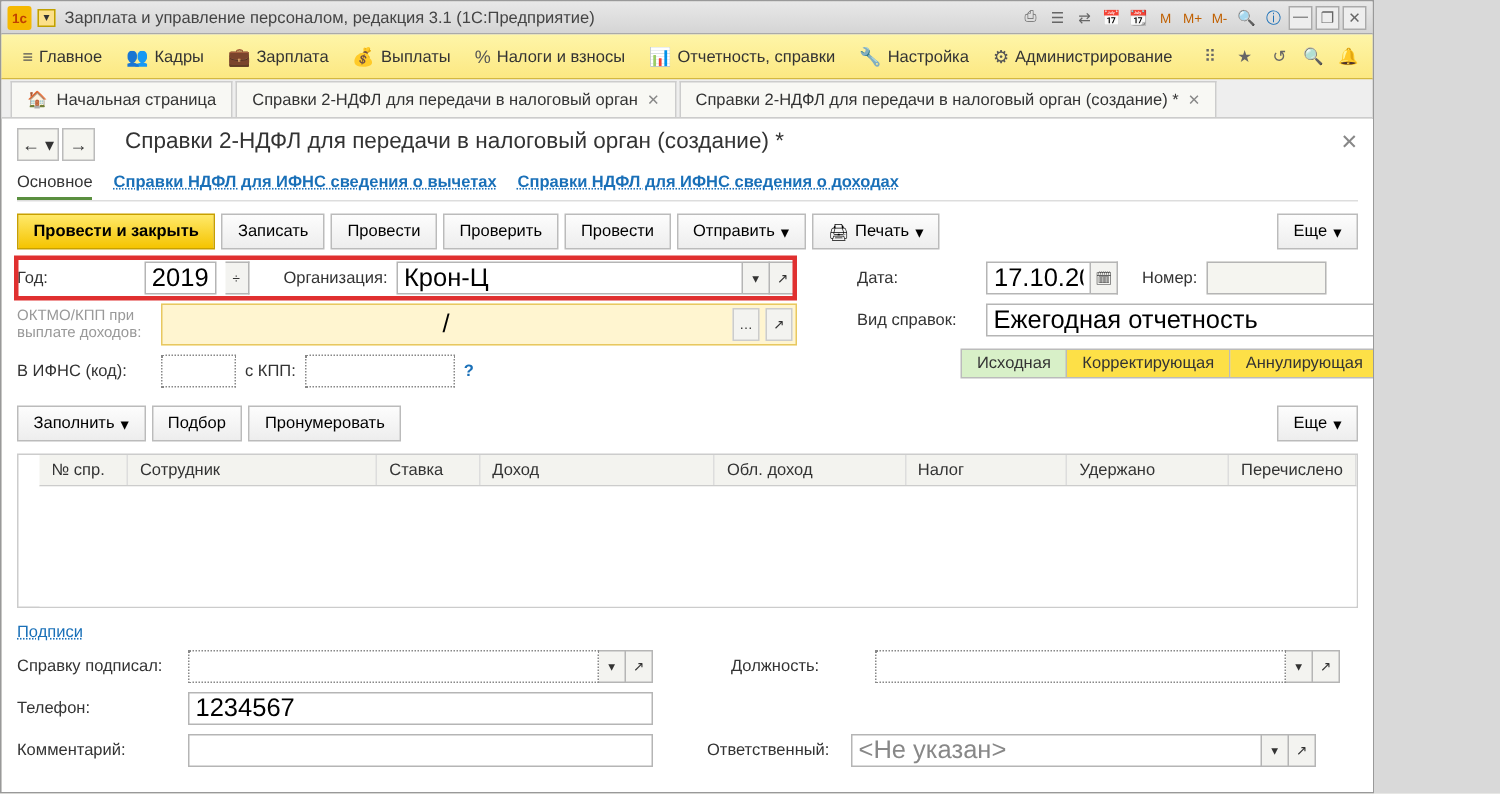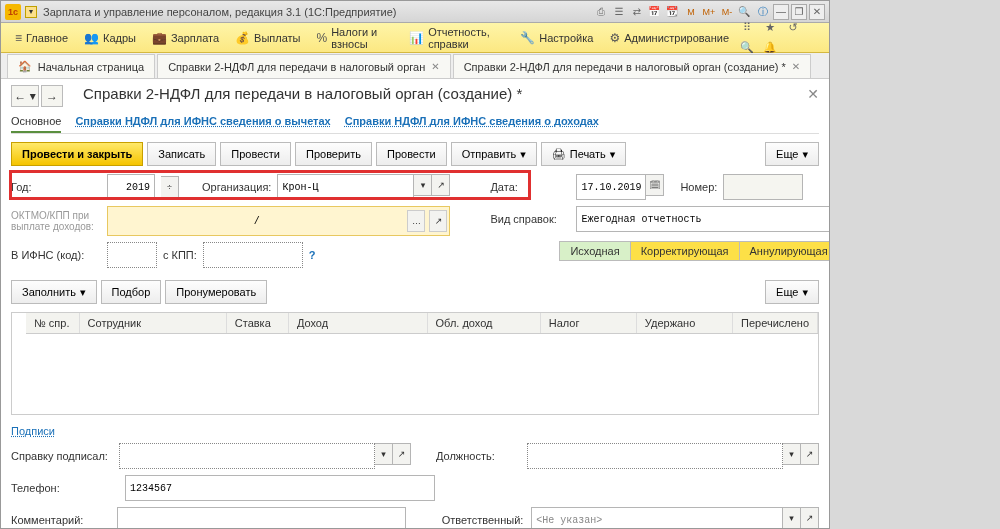--- a/index.html
+++ b/index.html
@@ -1,17 +1,17 @@
 <!DOCTYPE html>
 <html><head>
 <meta charset="utf-8">
 <style>
 * { box-sizing: border-box; margin: 0; padding: 0; font-family: Arial, sans-serif; }
 body { background: #d9d9d9; font-size: 11px; color: #333; }
-.window { width: 830px; height: 529px; background: #f5f5f0; border: 1px solid #999; display: flex; flex-direction: column; }
+.window { width: 916px; height: 529px; background: #f5f5f0; border: 1px solid #999; display: flex; flex-direction: column; }
 .titlebar { height: 22px; background: linear-gradient(#e8e8e8,#d5d5d5); display: flex; align-items: center; padding: 0 4px; border-bottom: 1px solid #aaa; }
 .titlebar .ico { width: 16px; height: 16px; background: #f5b800; border-radius: 2px; margin-right: 4px; display:inline-flex;align-items:center;justify-content:center;font-size:9px;font-weight:bold;color:#c04000;}
 .titlebar .dropdown { width:12px;height:12px;background:#fce08a;border:1px solid #c0a000;margin-right:6px;display:flex;align-items:center;justify-content:center;font-size:8px;}
 .titlebar .title { flex: 1; font-size: 11px; color: #444; }
 .titlebar .sysicons { display: flex; gap: 2px; align-items: center; }
 .titlebar .sysicons span { width: 16px; height: 16px; display: inline-flex; align-items:center; justify-content:center; font-size:10px; color:#666; cursor:pointer; }
 .titlebar .sysicons .m { color:#c06000; font-size:9px; }
 .titlebar .sysicons .winbtn { border:1px solid #aaa; background:#eee; }
 .mainmenu { height: 30px; background: linear-gradient(#fef5a8,#fce882); border-bottom:1px solid #d4b840; display:flex; align-items:center; padding: 0 6px; }
 .mainmenu .mitem { display:flex; align-items:center; gap:4px; padding: 4px 8px; cursor:pointer; color:#333; }
@@ -32,21 +32,21 @@
 .subtabs .stab.active { color:#333; border-bottom:2px solid #5a8f3f; }
 .subtabs .stab.link { color:#1a70b8; text-decoration:underline dotted;font-weight:bold; }
 .toolbar { display:flex; gap:4px; margin-bottom:8px; align-items:center; }
 .btn { height:24px; padding:0 10px; border:1px solid #bbb; background:linear-gradient(#fdfdfd,#ededed); cursor:pointer; font-size:11px; display:inline-flex; align-items:center; gap:4px; }
 .btn.primary { background:linear-gradient(#ffe96a,#f5c400); border-color:#c8a000; font-weight:bold; }
 .toolbar .right { margin-left:auto; }
 .form-area { position:relative; }
 .redbox { position:absolute; border:3px solid #e03030; pointer-events:none; }
 .row { display:flex; align-items:center; margin-bottom:6px; gap:6px; }
 .row label { font-size:11px; color:#333; }
-.input { height:22px; border:1px solid #b5b5b5; background:#fff; padding:12px 4px; font-size:10px;font-family:Liberation Mono, monospace; }
+.input { height:22px; border:1px solid #b5b5b5; background:#fff; padding:0 4px; font-size:17px; }
 .input.dotted { border-style:dotted; border-color:#888; }
 .select-wrap { display:flex; }
 .select-wrap .input { flex:1; }
 .ibtn { width:18px; height:22px; border:1px solid #b5b5b5; border-left:none; background:#f3f3f0; display:flex;align-items:center;justify-content:center; font-size:9px; cursor:pointer; }
 .form-cols { display:flex; gap:40px; }
 .form-left { width:520px; }
 .form-right { flex:1; }
 .seg-buttons { display:flex; border:1px solid #bbb; }
 .seg-buttons .seg { padding:3px 10px; font-size:11px; border-right:1px solid #bbb; cursor:pointer; background:#fde047;}
 .seg-buttons .seg:last-child { border-right:none; }
@@ -265,21 +265,21 @@
       <div class="row">
           <span class="link">Подписи</span>
         </div>
       <div class="row">
         <label style="width:108px">Справку подписал:</label>
         <div class="select-wrap" style="width:310px">
           <input class="input dotted" style="flex: 1 1 0%;">
           <span class="ibtn">▾</span>
           <span class="ibtn">↗</span>
         </div>
-        <label style="width:90px;margin-left:19px">Должность:</label>
+        <label style="width:90px;margin-left:46px">Должность:</label>
         <div class="select-wrap" style="width:310px">
           <input class="input dotted" style="flex: 1 1 0%;">
           <span class="ibtn">▾</span>
           <span class="ibtn">↗</span>
         </div>
       </div>
       <div class="row">
         <label style="width:108px">Телефон:</label>
         <input class="input" style="width: 310px;" value="1234567">
       </div>

